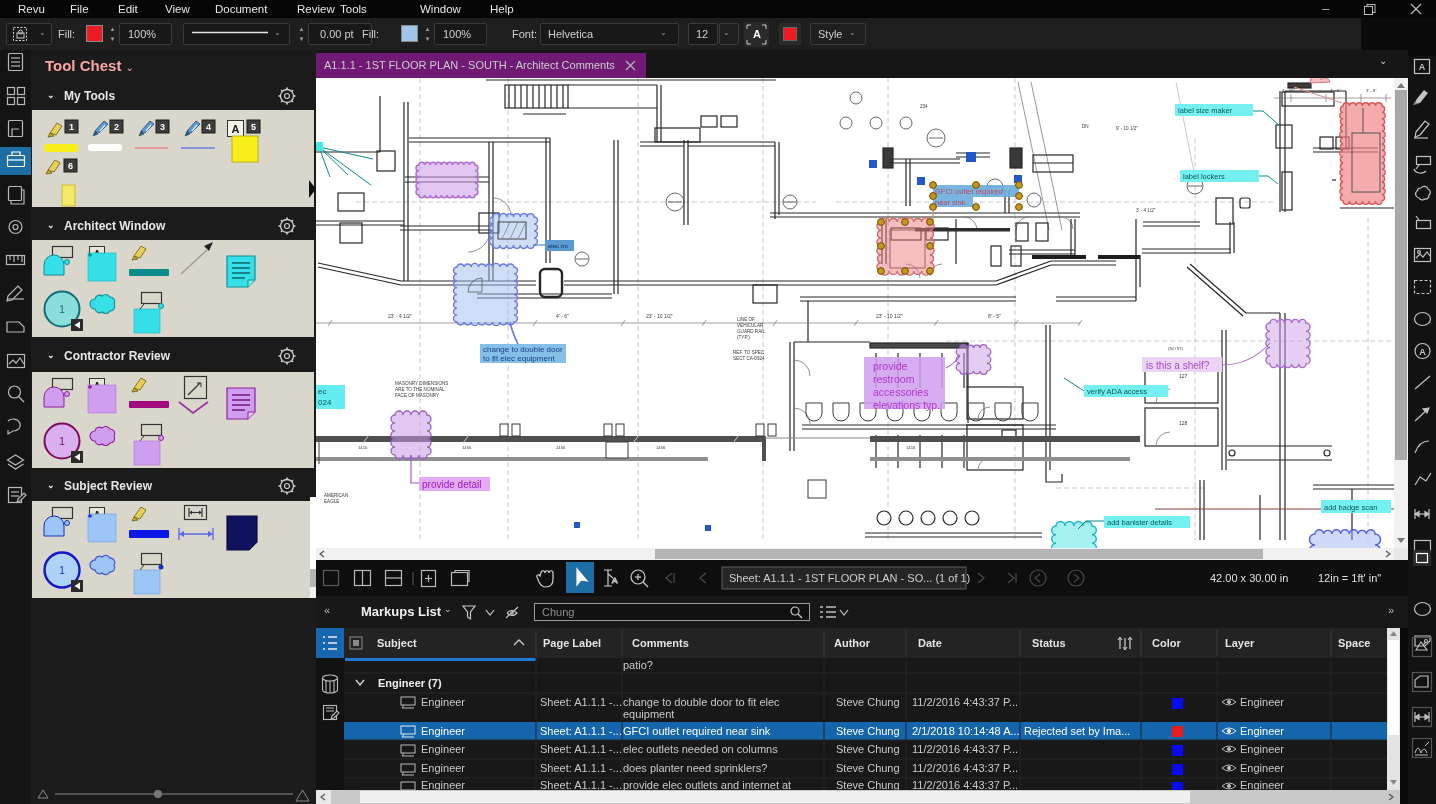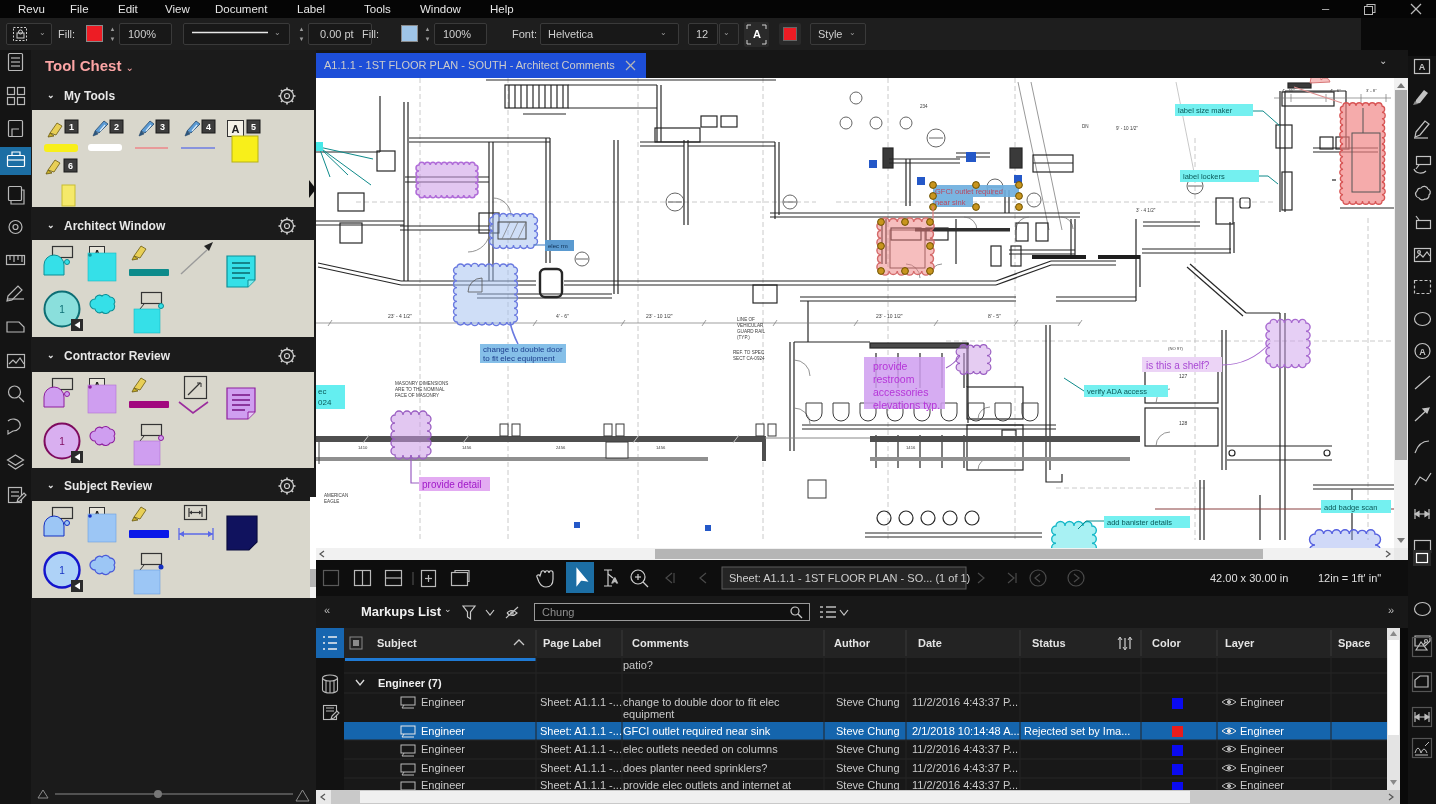--- a/index.html
+++ b/index.html
@@ -12,21 +12,21 @@
 #toolbar{position:absolute;top:18px;left:0;width:1436px;height:32px;background:#1e1e1e;color:#d8d8d8;font-size:11px}
 .tbox{position:absolute;top:5px;height:22px;background:#181818;border:1px solid #3a3a3a;border-radius:2px}
 .tlabel{position:absolute;top:10px;color:#cfcfcf}
 .spin{position:absolute;top:6px;width:9px;height:20px;color:#9a9a9a;font-size:6px;line-height:10px;text-align:center}
 
 #leftstrip{position:absolute;top:50px;left:0;width:31px;height:754px;background:#141414}
 #leftpanel{position:absolute;top:50px;left:31px;width:285px;height:754px;background:#1b1b1b}
 .sechead{position:absolute;left:0;width:285px;height:27px;background:#1b1b1b;color:#e8e8e8;font-size:12px;font-weight:bold}
 .toolarea{position:absolute;left:1px;width:282px;background:#d9d7cc}
 #tabbar{position:absolute;top:50px;left:316px;width:1092px;height:28px;background:#161616}
-#tab1{position:absolute;top:3px;left:0;width:330px;height:25px;background:#1d4ed8;color:#cccccc;font-size:11px}
+#tab1{position:absolute;top:3px;left:0;width:330px;height:25px;background:#701a75;color:#cccccc;font-size:11px}
 #drawwrap{position:absolute;top:78px;left:316px;width:1078px;height:470px;background:#ffffff;overflow:hidden}
 #vscroll{position:absolute;top:78px;left:1394px;width:14px;height:470px;background:#f1f1f1}
 #hscroll{position:absolute;top:548px;left:316px;width:1078px;height:12px;background:#f1f1f1}
 #corner{position:absolute;top:548px;left:1394px;width:14px;height:12px;background:#e8e8e8}
 #bottombar{position:absolute;top:560px;left:316px;width:1092px;height:36px;background:#0e0e0e;color:#cfcfcf}
 #mtoolbar{position:absolute;top:596px;left:316px;width:1092px;height:32px;background:#181818;color:#e0e0e0}
 #mheader{position:absolute;top:628px;left:344px;width:1043px;height:30px;background:#232323;color:#e2e2e2;font-size:11px;font-weight:bold}
 #mtable{position:absolute;top:658px;left:344px;width:1043px;height:132px;background:#181818;color:#c9c9c9;font-size:11px;overflow:hidden}
 #mstrip{position:absolute;top:628px;left:316px;width:28px;height:176px;background:#121212}
 #tvscroll{position:absolute;top:628px;left:1387px;width:13px;height:162px;background:#e4e4e4}
@@ -36,22 +36,22 @@
 </style></head>
 <body>
 <div id="root">
 
 <div id="menubar">
 <span style="left:18px">Revu</span>
       <span style="left:70px">File</span>
       <span style="left:118px">Edit</span>
       <span style="left:165px">View</span>
       <span style="left:215px">Document</span>
-      <span style="left:297px">Label</span>
-      <span style="left:364px">Tools</span>
+      <span style="left:297px">Review</span>
+      <span style="left:340px">Tools</span>
       <span style="left:420px">Window</span>
       <span style="left:490px">Help</span>
 <span class="wm" style="left:1322px;top:1px;font-size:13px">–</span>
 <svg class="abs" style="left:1364px;top:4px" width="12" height="11">
         <rect x="3" y="0.5" width="8" height="8" fill="none" stroke="#b9b9b9"></rect>
         <rect x="0.5" y="2.5" width="8" height="8" fill="#050505" stroke="#b9b9b9"></rect>
       </svg>
 <svg class="abs" style="left:1410px;top:3px" width="12" height="12">
         <line x1="1" y1="1" x2="11" y2="11" stroke="#b9b9b9" stroke-width="1.3"></line>
         <line x1="11" y1="1" x2="1" y2="11" stroke="#b9b9b9" stroke-width="1.3"></line>

